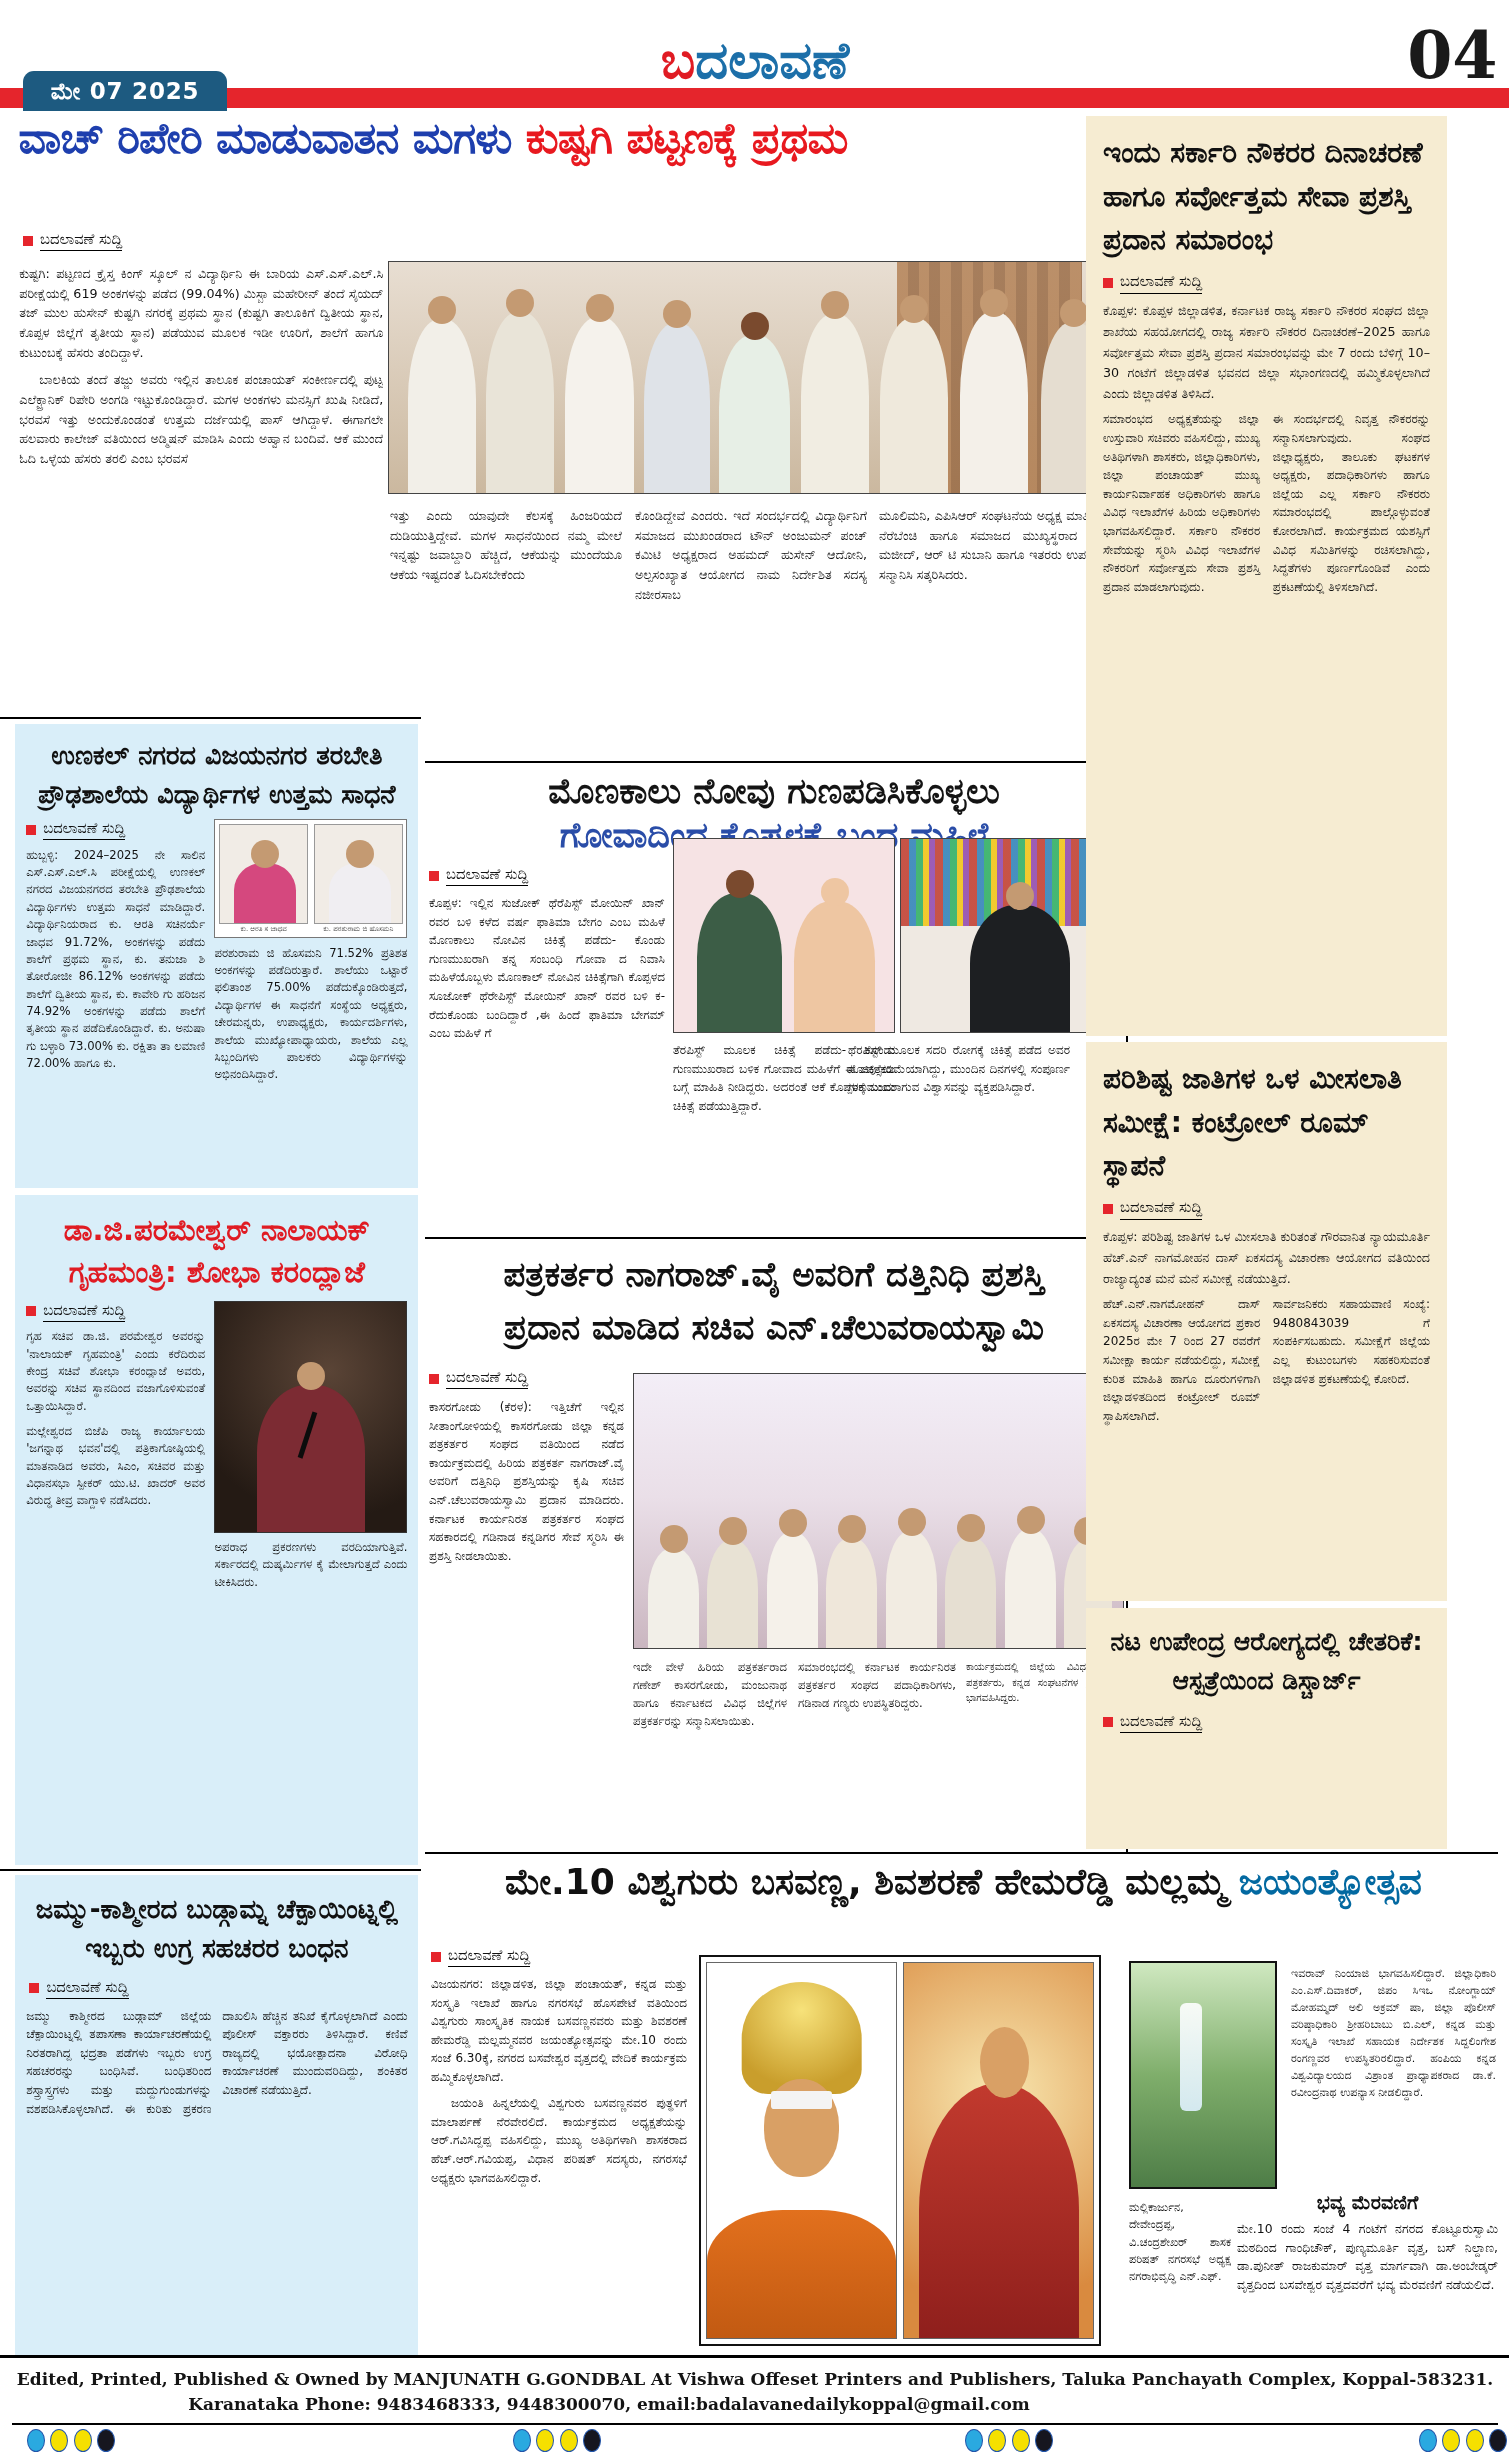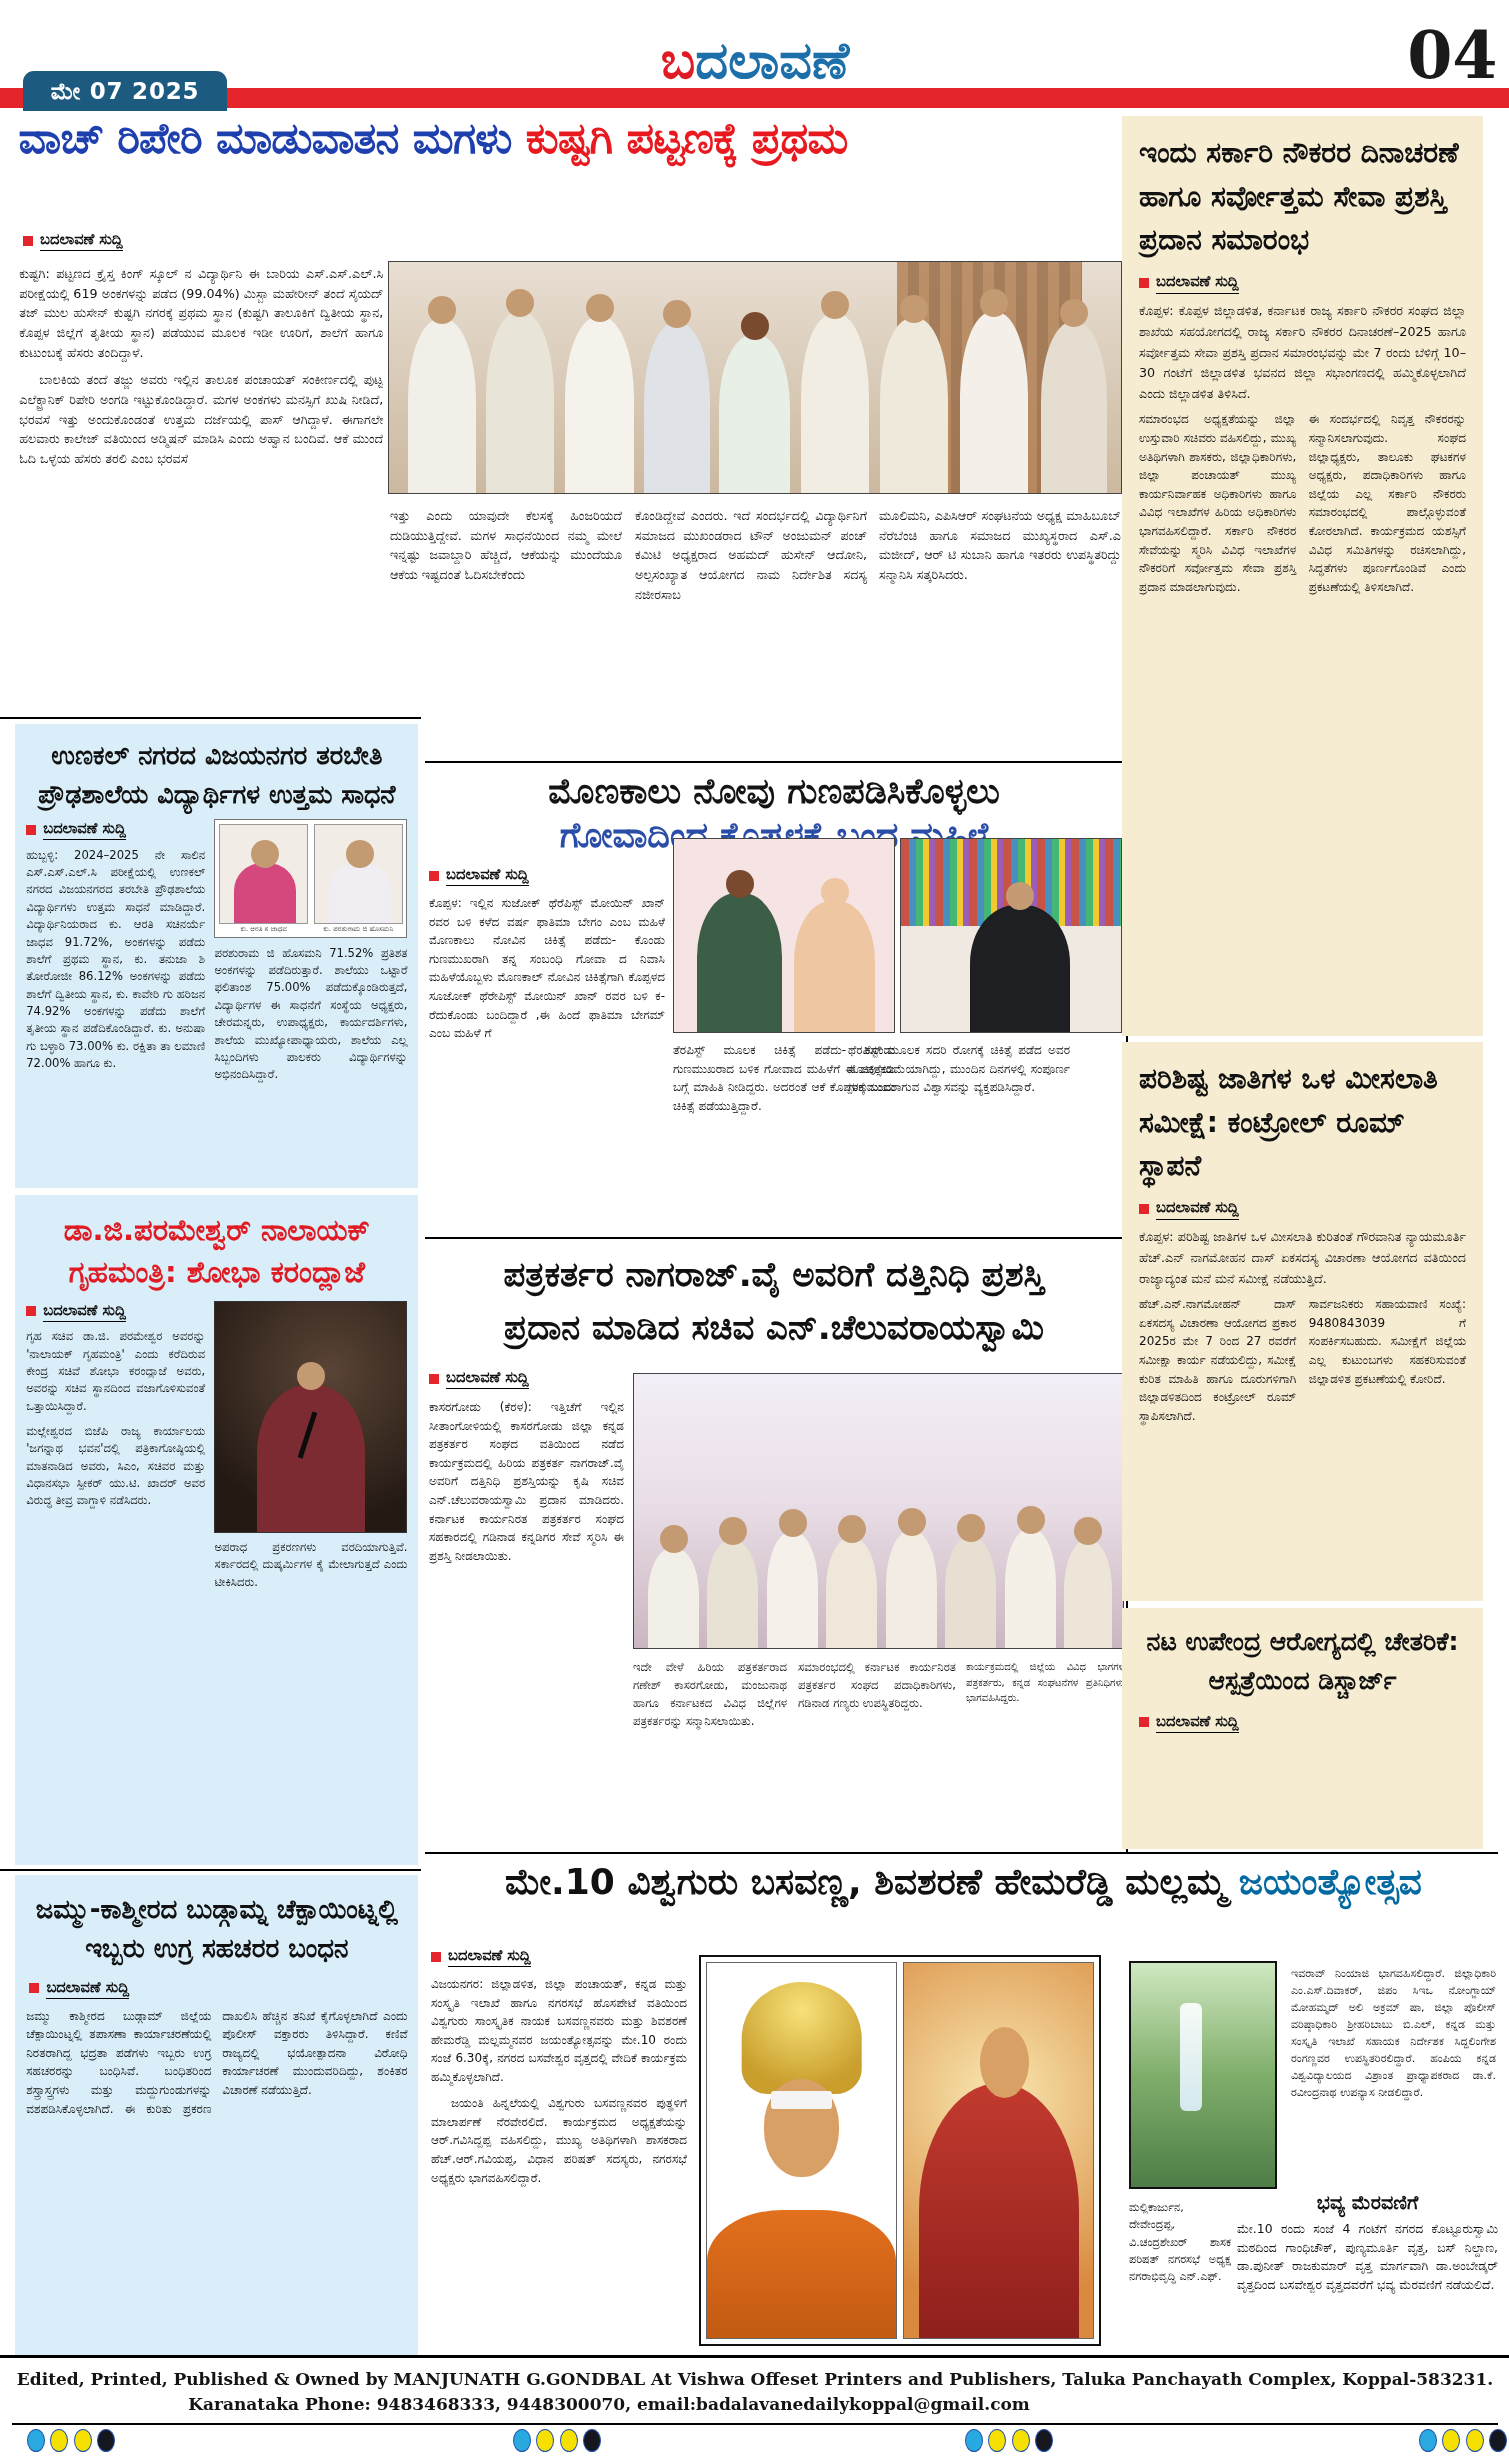--- a/index.html
+++ b/index.html
@@ -13,21 +13,21 @@
   #datebox { left:23px; top:71px; width:204px; height:40px; background:#1d5a80; color:#fff;
              font-size:23px; font-weight:bold; display:flex; align-items:center; justify-content:center;
              border-radius:10.8px 10.8px 0 0; z-index:3; letter-spacing:0.8px; }
   #masthead { left:50%; top:31px; transform:translateX(-50%); font-size:51px; font-weight:bold; z-index:2; white-space:nowrap; }
   #masthead .first { color:#e01b23; }
   #masthead .rest  { color:#1c6fa9; }
   #pagenum { right:12.4px; top:23px; font-size:65px; font-weight:bold; line-height:1;
              font-family:"DejaVu Serif", serif; color:#1a1a1a; z-index:2; }
 
   
-  .byline { display:flex; align-items:center; gap:7px; font-weight:bold; font-size:14.7px; }
+  .byline { display:flex; align-items:center; gap:7px; font-weight:normal; font-size:14.7px; }
   .byline .sq { width:10px; height:10px; background:#e5252c; flex:0 0 auto; }
   .byline .txt { border-bottom:1.9px solid #000; padding-bottom:2.3px; }
   .body { font-size:12.7px; line-height:1.55; text-align:justify; color:#101010; overflow:hidden; }
   .body p { margin-bottom:7.7px; text-indent:20px; }
   .body p.lead { text-indent:0; }
   .hline { background:#000; height:2.3px; }
   .vline { background:#000; width:2.3px; }
   .box-blue  { background:#d9eef9; }
   .box-cream { background:#f6ecd2; }
   .photo { border:0.8px solid #444; overflow:hidden; position:absolute; }
@@ -124,21 +124,21 @@
   #img3 .fall { position:absolute; left:34%; top:18%; width:15%; height:48%;
       background:linear-gradient(#ffffff,#dff1ff); border-radius:6.2px; opacity:.9; }
   #botCol2 { left:1291px; top:1965px; width:205px; height:216px; font-size:11px; }
   #botTail { left:1129px; top:2199px; width:102px; height:154px; font-size:11.2px; }
   #bhavya { left:1237px; top:2191px; width:261px; height:164px; position:absolute; overflow:hidden; }
   #bhavya .sub { text-align:center; font-weight:bold; font-size:19.3px; margin-bottom:6.2px; }
   #bhavya .txt { font-size:12.4px; line-height:1.5; text-align:justify; }
 
   
   #vlineR { left:1126px; top:116px; height:1736px; }
-  .rail { position:absolute; left:1122px; width:361px; padding:15.4px 17px; overflow:hidden; }
+  .rail { position:absolute; left:1086px; width:361px; padding:15.4px 17px; overflow:hidden; }
   #rail1 { top:116px;  height:920px; }
   #rail2 { top:1042px; height:559px; }
   #rail3 { top:1608px; height:241px; }
   .rail .head { font-size:28px; font-weight:bold; line-height:1.55; margin-bottom:10.8px; }
   #rail3 .head { font-size:25px; text-align:center; }
   .rail .byline { margin-bottom:7.7px; }
   .rail .body { font-size:12.7px; line-height:1.62; }
   .cols2 { column-count:2; column-gap:12.4px; font-size:12px; line-height:1.55; text-align:justify; margin-top:6.2px; }
 
   

